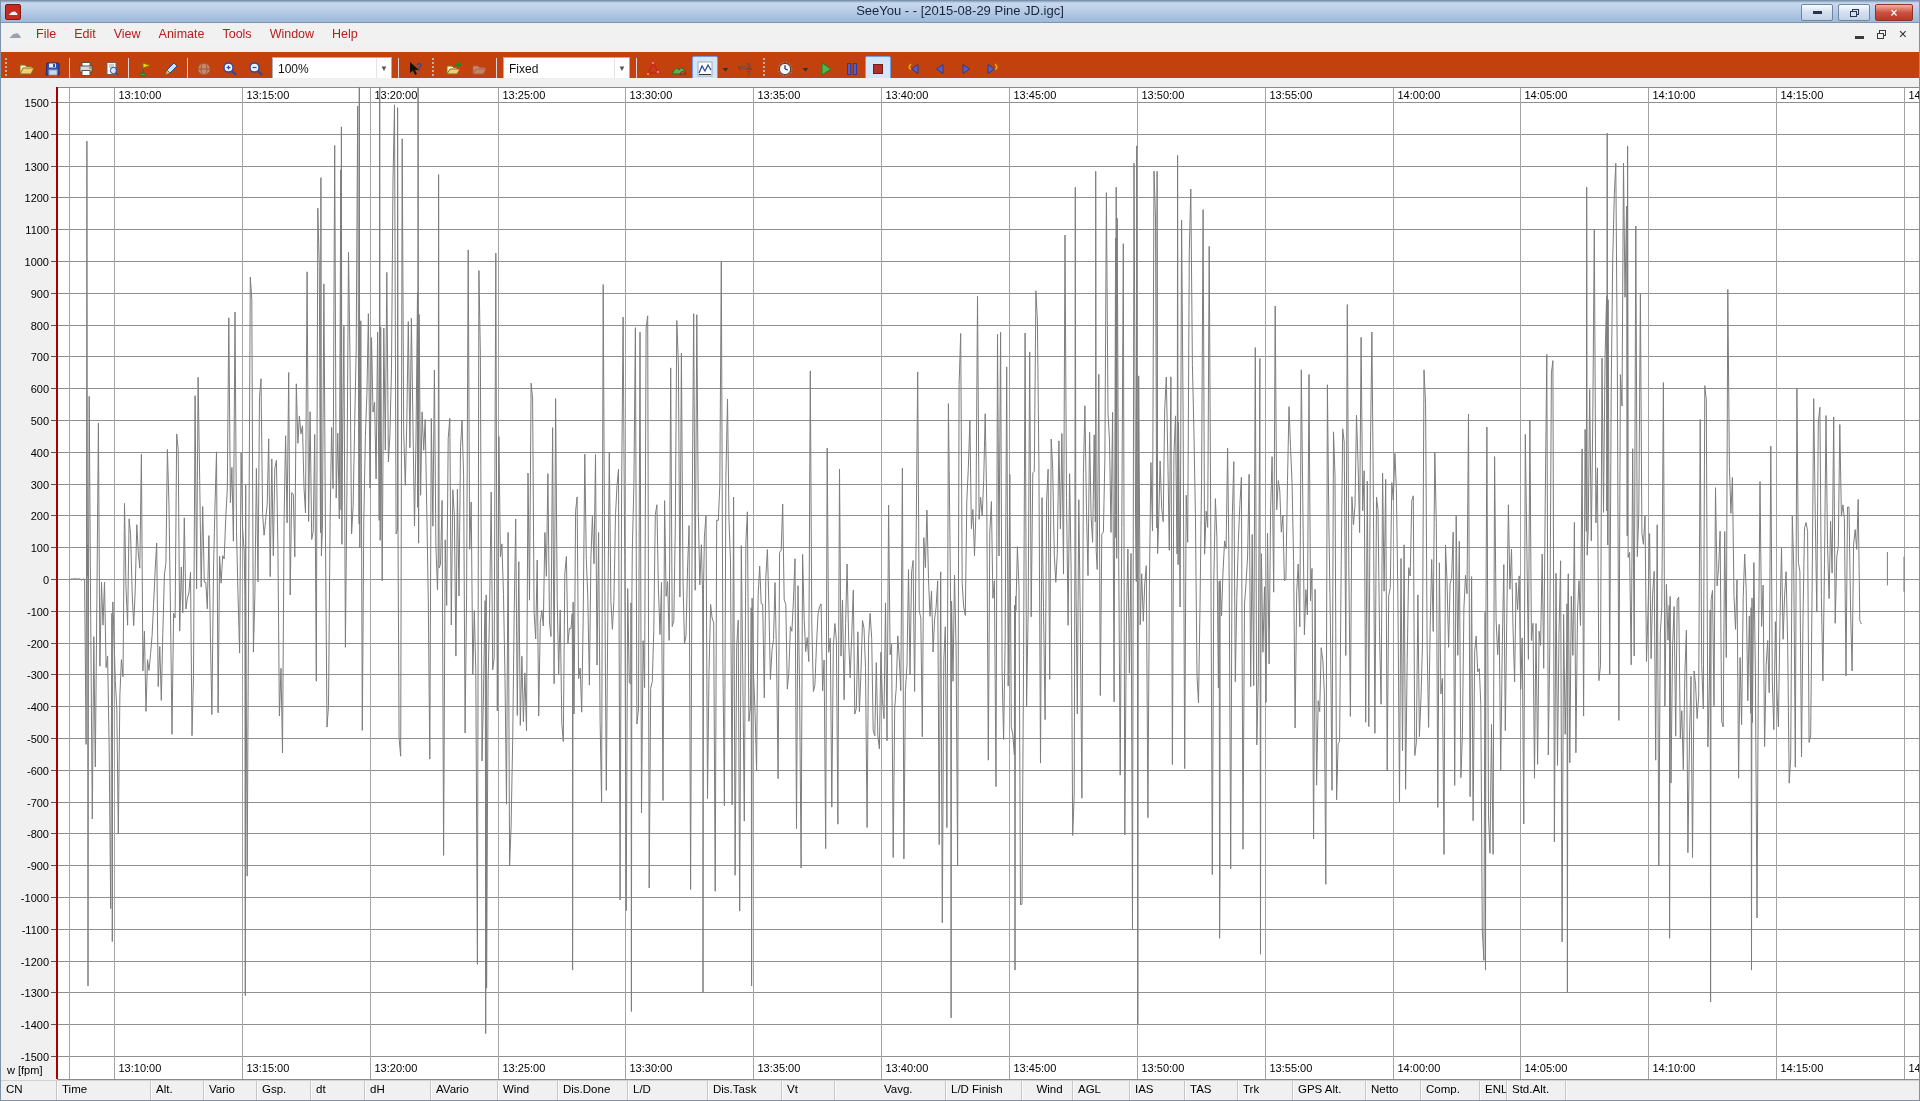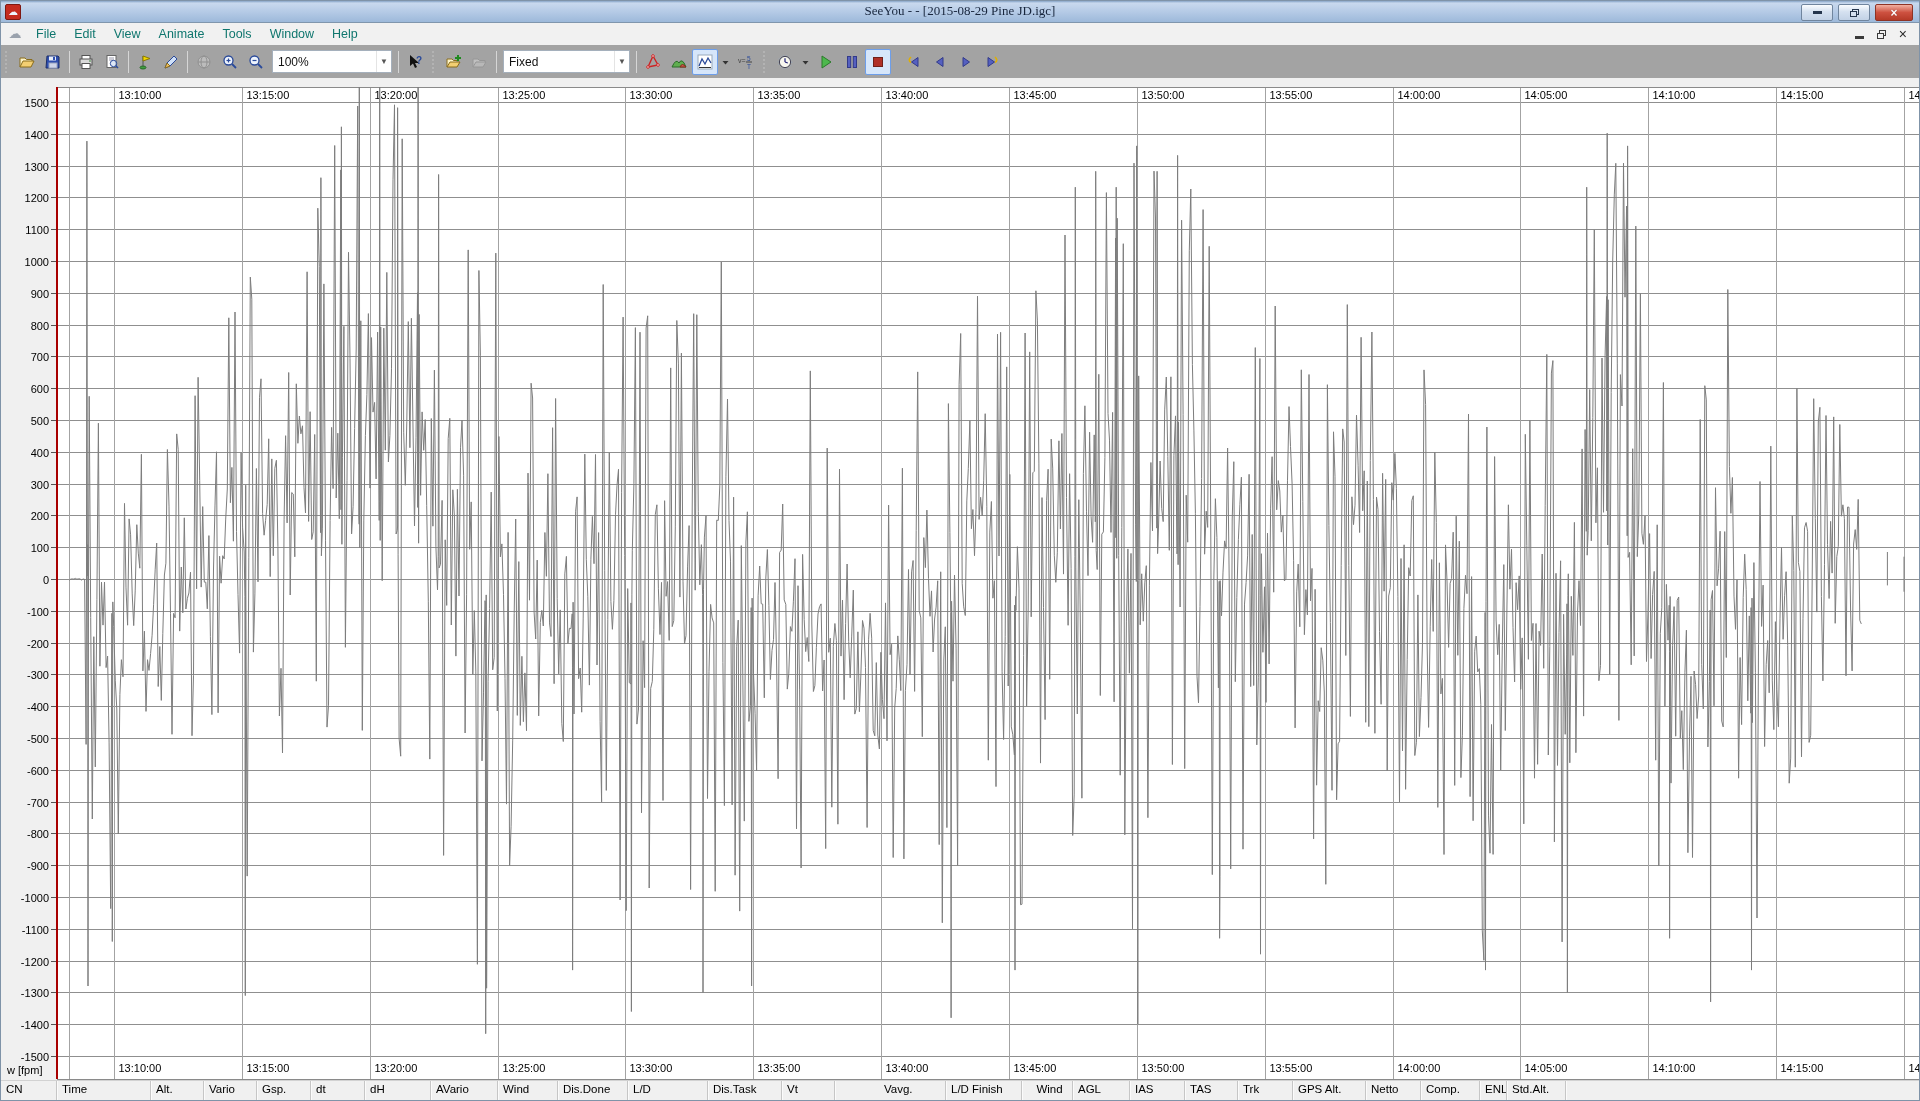--- a/index.html
+++ b/index.html
@@ -5,47 +5,47 @@
   html,body{margin:0;padding:0;background:#555;}
   #app{position:relative;width:1920px;height:1101px;background:#f0f0f0;
        font-family:"Liberation Sans",sans-serif;overflow:hidden;
        border:1px solid #7f93a8;box-sizing:border-box;}
   
   #titlebar{position:absolute;left:0;top:0;width:100%;height:21px;
     background:linear-gradient(#87a5c8 0%,#c9d9ee 10%,#b3c9e5 55%,#9db9da 100%);
     border-bottom:1px solid #8096ad;}
   #app-icon{position:absolute;left:4px;top:3px;width:14px;height:14px;background:#c52b20;
     border:1px solid #7e1812;border-radius:2px;color:#eef4ff;font-size:10px;line-height:13px;text-align:center;}
-  #title-text{position:absolute;left:0;right:0;top:2px;text-align:center;font-size:13px;color:#17253c;font-family:Liberation Serif, serif;}
+  #title-text{position:absolute;left:0;right:0;top:2px;text-align:center;font-size:13px;color:#17253c;}
   #win-buttons{position:absolute;right:6px;top:3px;display:flex;gap:5px;}
   .winbtn{width:30px;height:15px;border:1px solid #70859e;border-radius:2px;
     background:linear-gradient(#fbfdff,#d5e1f0 45%,#c2d2e6);display:flex;align-items:center;justify-content:center;}
   .winbtn.close{width:36px;background:linear-gradient(#f0b4a5,#d2594635 45%,#c94a36);
     background:linear-gradient(#efa globe,#c94a36);background:linear-gradient(#f2b0a1,#cd5140 50%,#b53a28);border-color:#8e3325;}
   .glyph-min{width:9px;height:3px;background:#25364d;}
   .winbtn.close .x{color:#fff;font-weight:bold;font-size:12px;line-height:12px;text-shadow:0 0 1px #7e1812;}
   .glyph-restore{position:relative;width:9px;height:8px;}
   .glyph-restore i{position:absolute;display:block;border:1px solid #25364d;background:transparent;}
   .glyph-restore i:first-child{left:2px;top:0;width:5px;height:4px;}
   .glyph-restore i:last-child{left:0;top:2px;width:5px;height:4px;background:#d5e1f0;}
   
   #menubar{position:absolute;left:0;top:22px;width:100%;height:22px;background:#f1f1f1;
     display:flex;align-items:center;}
   #doc-icon{width:16px;height:16px;margin:0 4px 0 6px;color:#9aa2ad;font-size:13px;line-height:16px;text-align:center;}
-  .menu-item{padding:0 9px;font-size:12.5px;color:#0f766e;line-height:22px;}
+  .menu-item{padding:0 9px;font-size:12.5px;color:#b91c1c;line-height:22px;}
   #menubar .spacer{flex:1;}
   #mdi-controls{display:flex;align-items:center;gap:13px;margin-right:12px;}
   .mdi-min{width:9px;height:3px;background:#3a3a3a;margin-top:6px;}
   .mdi-restore{position:relative;width:9px;height:9px;}
   .mdi-restore i{position:absolute;display:block;border:1px solid #3a3a3a;}
   .mdi-restore i:first-child{left:2px;top:0;width:5px;height:4px;}
   .mdi-restore i:last-child{left:0;top:3px;width:5px;height:4px;background:#f1f1f1;}
   .mdi-close{font-size:14px;color:#2a2a2a;line-height:12px;}
   
-  #toolbar{position:absolute;left:0;top:44px;width:100%;height:33px;background:#a3a3a3;
+  #toolbar{position:absolute;left:0;top:51px;width:100%;height:33px;background:#c2410c;
     border-bottom:1px solid #dcdcdc;display:flex;align-items:center;}
   .tgrip{width:4px;height:22px;margin:0 3px 0 4px;border-left:2px dotted #b3b3b3;}
   .tsep{width:1px;height:22px;background:#d6d6d6;margin:0 3px;}
   .tgap{width:10px;}
   .tbtn{width:24px;height:24px;display:flex;align-items:center;justify-content:center;border:1px solid transparent;border-radius:2px;}
   .tbtn svg{width:16px;height:16px;}
   .tbtn.selected{border:1px solid #6d9eea;background:#d6e6fa;}
   .tbtn.caret{width:13px;}
   .combo{height:21px;background:#fff;border:1px solid #a5b0bc;display:flex;align-items:center;margin:0 3px;}
   .combo .val{flex:1;font-size:12px;padding-left:5px;color:#111;}

